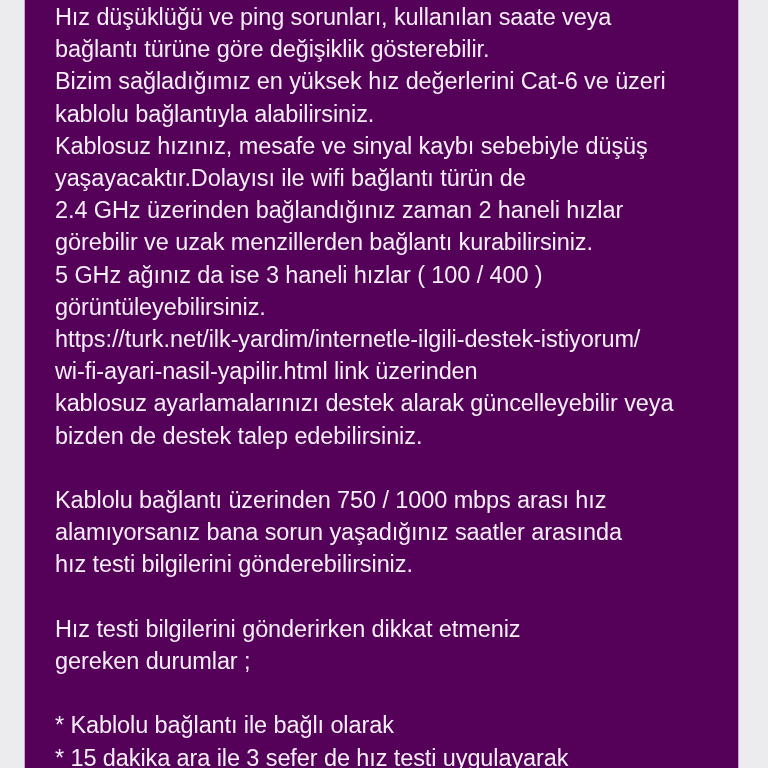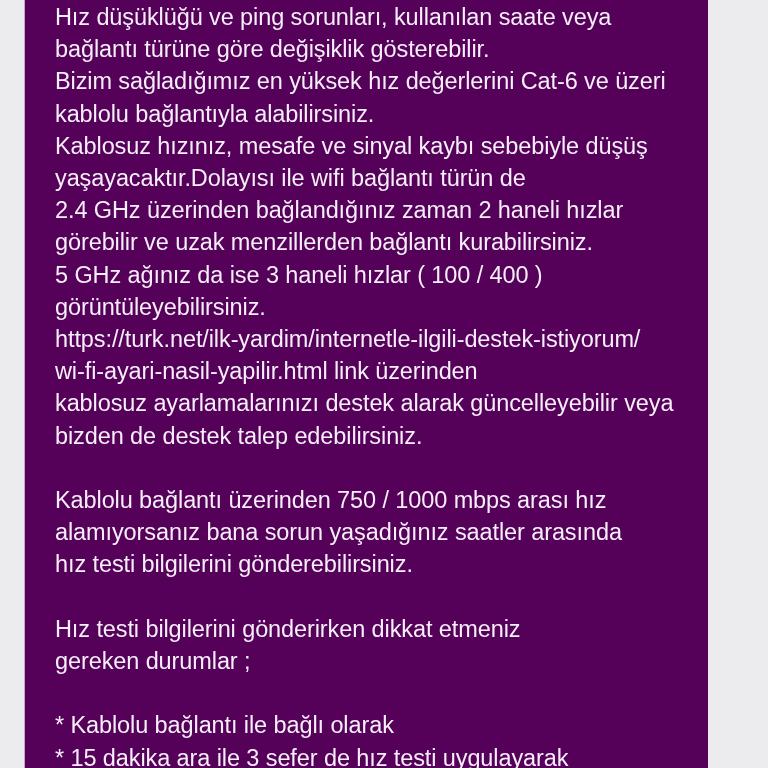--- a/index.html
+++ b/index.html
@@ -10,21 +10,21 @@
   body {
     width: 768px;
     height: 768px;
     background: #ececee;
     font-family: "Liberation Sans", sans-serif;
     overflow: hidden;
   }
 
   .screen {
     position: relative;
-    width: 708px;
+    width: 768px;
     height: 768px;
     background: #ececee;
     overflow: hidden;
   }
 
   
   .message-bubble {
     position: absolute;
     left: 24px;
     top: -34px;

